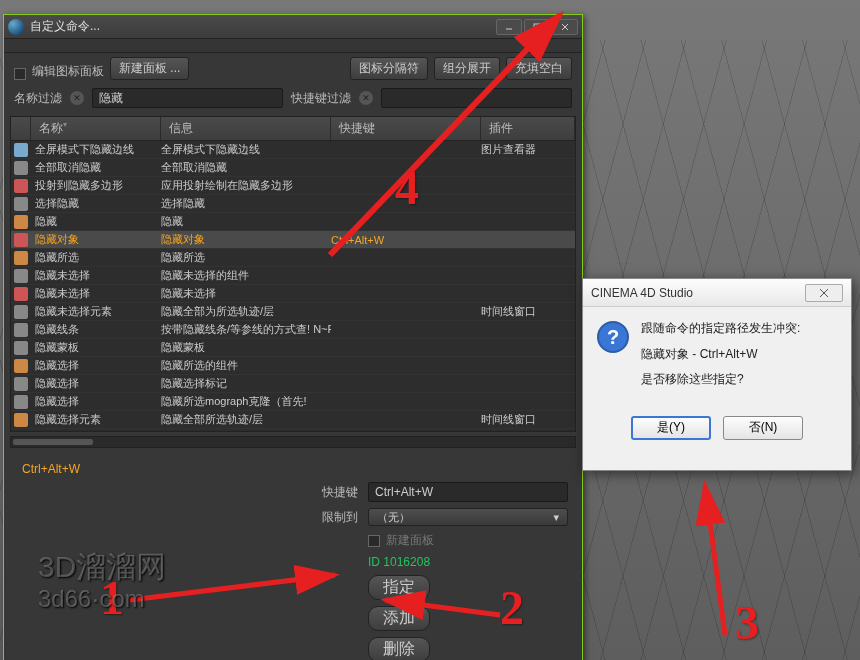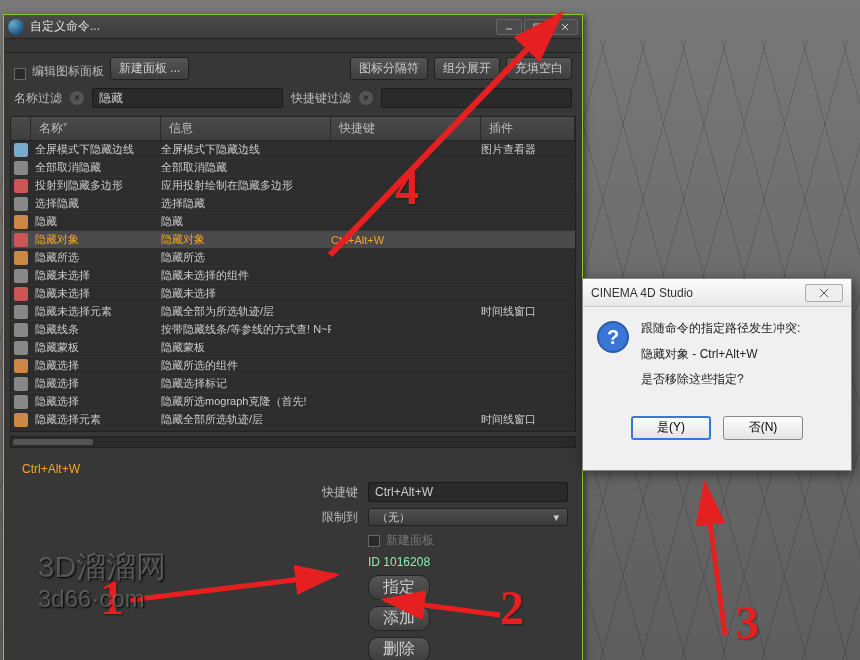--- a/index.html
+++ b/index.html
@@ -320,21 +320,21 @@
 
       <div></div>
         <div></div>
       <div style="display:flex;align-items:center;gap:6px;">
         <div class="checkbox"></div>
         <span style="color:#777">新建面板</span>
       </div>
 
       <div></div>
         <div></div>
-      <div style="color:#86efac">ID 1016208</div>
+      <div style="color:#22c55e">ID 1016208</div>
 
       <div></div>
         <div></div>
       <button class="action-btn">指定</button>
       <div></div>
         <div></div>
       <button class="action-btn">添加</button>
       <div></div>
         <div></div>
       <button class="action-btn">删除</button>

